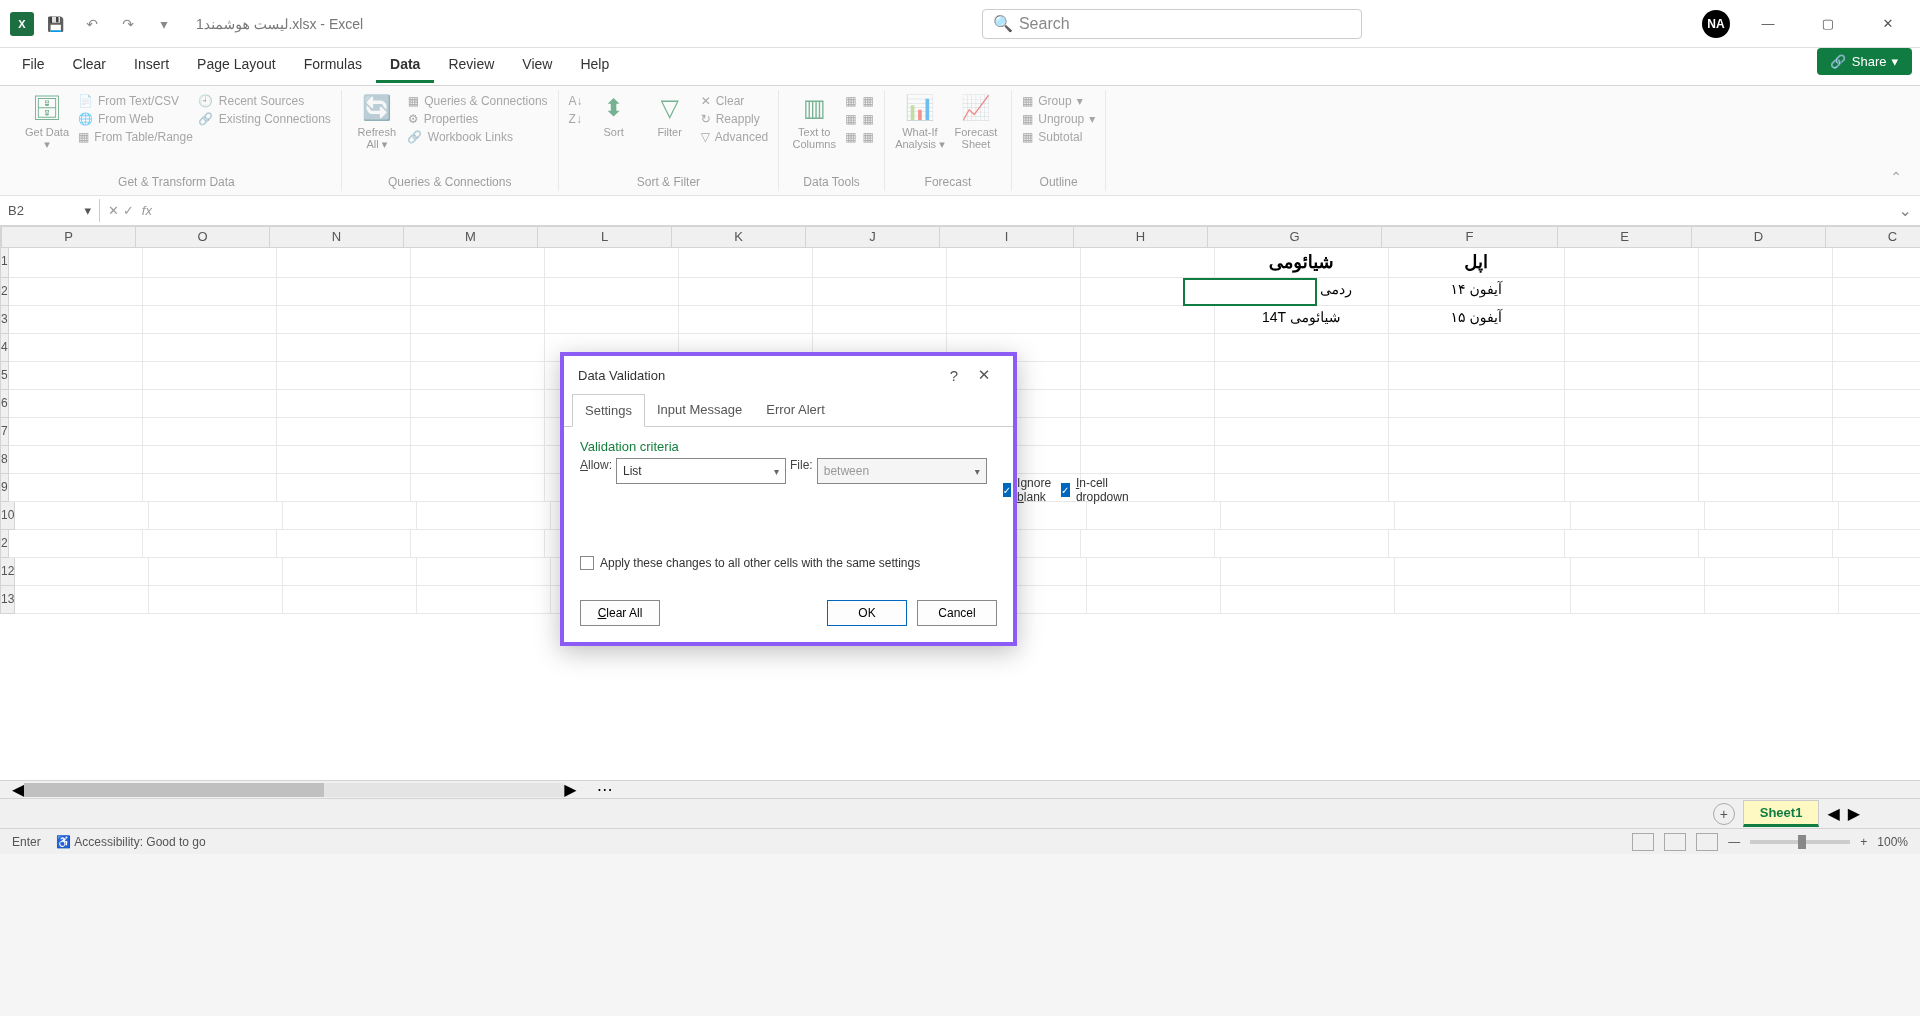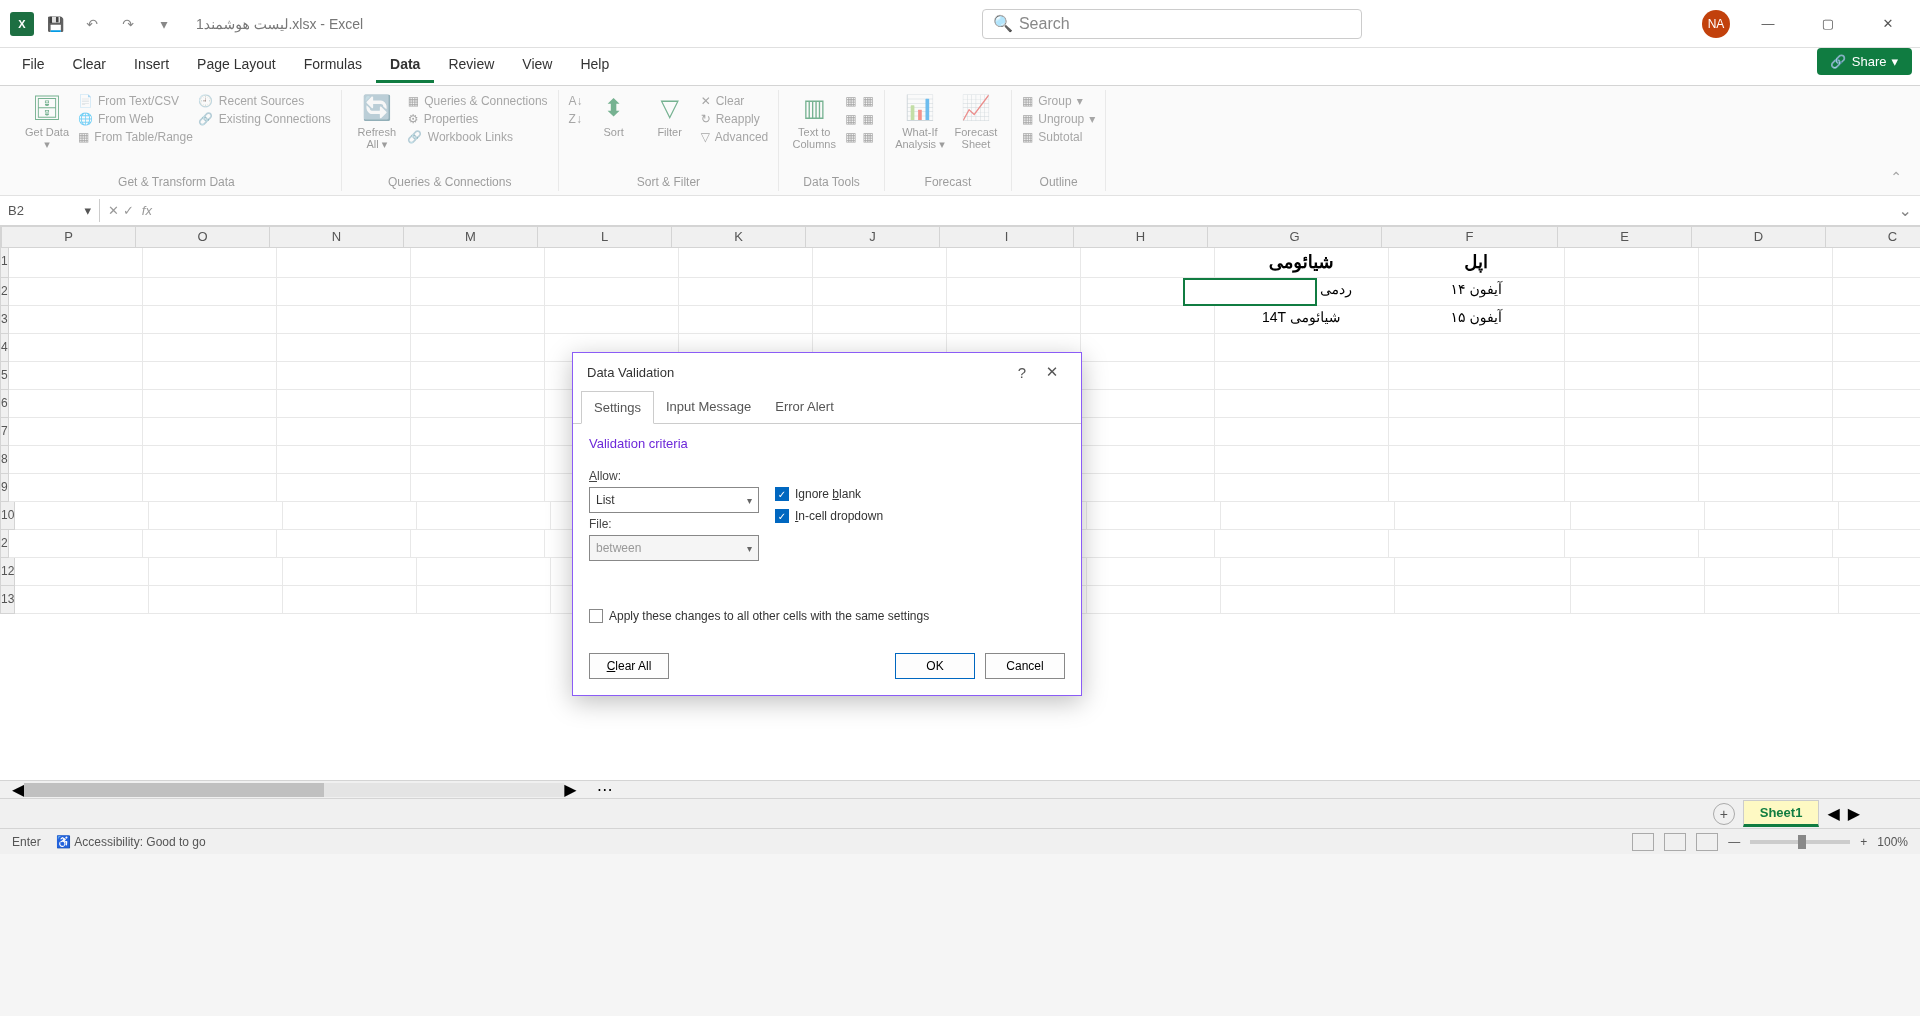--- a/index.html
+++ b/index.html
@@ -4,21 +4,21 @@
 <style>
 *{box-sizing:border-box;margin:0;padding:0;font-family:"Segoe UI",Tahoma,sans-serif}
 body{background:#f5f5f5;width:1920px;height:1016px;overflow:hidden;position:relative}
 .titlebar{height:48px;background:#fff;display:flex;align-items:center;padding:0 10px;border-bottom:1px solid #e0e0e0}
 .tb-left{display:flex;align-items:center;gap:8px;flex:1}
 .excel-icon{width:24px;height:24px;background:#1d6f42;color:#fff;display:flex;align-items:center;justify-content:center;font-size:11px;font-weight:bold;border-radius:3px}
 .qat-btn{width:28px;height:28px;color:#888;display:flex;align-items:center;justify-content:center;font-size:14px;cursor:default}
 .title-text{color:#777;font-size:14px;margin-left:10px}
 .search-box{width:380px;height:30px;border:1px solid #ccc;border-radius:4px;display:flex;align-items:center;padding:0 10px;color:#888;gap:6px;margin-right:340px}
 .tb-right{display:flex;align-items:center;gap:16px}
-.avatar{width:28px;height:28px;border-radius:50%;background:#c2410c;color:#fff;display:flex;align-items:center;justify-content:center;font-size:12px;font-weight:400}
+.avatar{width:28px;height:28px;border-radius:50%;background:#000000;color:#fff;display:flex;align-items:center;justify-content:center;font-size:12px;font-weight:700}
 .win-btn{width:44px;height:32px;color:#555;display:flex;align-items:center;justify-content:center;font-size:13px}
 .menubar{height:38px;background:#fff;display:flex;align-items:flex-start;padding:0 8px;border-bottom:1px solid #d4d4d4}
 .menu-item{padding:8px 14px;font-size:14px;color:#333;cursor:pointer}
 .menu-item.active{border-bottom:3px solid #107c41;font-weight:600}
 .share-btn{margin-left:auto;background:#107c41;color:#fff;padding:6px 14px;border-radius:4px;font-size:13px;display:flex;align-items:center;gap:5px;margin-bottom:4px}
 .ribbon{height:110px;background:#fff;border-bottom:1px solid #d4d4d4;display:flex;padding:4px 12px;opacity:0.55}
 .rgroup{display:flex;flex-direction:column;border-right:1px solid #e0e0e0;padding:0 10px;height:100%}
 .rgroup-body{flex:1;display:flex;gap:6px;align-items:flex-start;padding-top:4px}
 .rgroup-label{text-align:center;font-size:12px;color:#555;padding-bottom:2px}
 .big-btn{width:50px;text-align:center;font-size:11px;color:#555}
@@ -48,31 +48,31 @@
 .sheet-tab{background:#fef9c3;border:1px solid #ccc;border-bottom:3px solid #107c41;padding:4px 16px;font-size:13px;color:#107c41;font-weight:600}
 .add-sheet{width:22px;height:22px;border:1px solid #aaa;border-radius:50%;display:flex;align-items:center;justify-content:center;font-size:14px;color:#555}
 .statusbar{height:26px;background:#f0f0f0;border-top:1px solid #d4d4d4;display:flex;align-items:center;padding:0 12px;font-size:12px;color:#555;gap:16px}
 .statusbar .right{margin-left:auto;display:flex;align-items:center;gap:10px}
 .view-btn{width:22px;height:18px;border:1px solid #aaa}
 .zoom-slider{width:100px;height:4px;background:#ccc;position:relative}
 .zoom-slider::after{content:"";position:absolute;width:8px;height:14px;background:#888;top:-5px;left:48px}
 .hscroll{height:18px;background:#f0f0f0;border-top:1px solid #d4d4d4;display:flex;align-items:center;padding:0 12px}
 .hscroll-track{flex:0 0 540px;height:14px;background:#e4e4e4;position:relative}
 .hscroll-thumb{position:absolute;left:0;width:300px;height:14px;background:#c0c0c0}
-.dialog{position:absolute;left:572px;top:352px;width:510px;background:#fff;border:1px solid #8b5cf6;box-shadow:0 6px 24px rgba(0,0,0,0.25);font-size:13px}
+.dialog{position:absolute;left:560px;top:352px;width:457px;background:#fff;border:4px solid #8b5cf6;box-shadow:0 6px 24px rgba(0,0,0,0.25);font-size:13px}
 .dlg-title{height:38px;display:flex;align-items:center;padding:0 14px;font-size:13px;color:#333}
 .dlg-title .sp{flex:1}
 .dlg-title .ic{width:30px;text-align:center;color:#555;font-size:15px}
 .dlg-tabs{display:flex;border-bottom:1px solid #ccc;padding:0 8px}
 .dlg-tab{padding:8px 12px;font-size:13px;color:#555;cursor:pointer}
 .dlg-tab.active{border:1px solid #ccc;border-bottom:1px solid #fff;margin-bottom:-1px;background:#fff}
 .dlg-body{padding:12px 16px 16px}
-.section-title{font-size:13px;color:#6d28d9;margin-bottom:18px}
+.section-title{font-size:13px;color:#15803d;margin-bottom:4px}
 .field-row{display:flex;gap:16px;margin-bottom:8px;align-items:flex-start}
-.field-col{display:flex;flex-direction:column;gap:4px}
+.field-col{display:flex;flex-direction:row;gap:4px}
 .lbl{font-size:12px;color:#444}
 .lbl u{text-decoration:underline}
 .combo{width:170px;height:26px;border:1px solid #888;display:flex;align-items:center;padding:0 6px;font-size:12px;color:#333;justify-content:space-between;background:#fff}
 .combo.disabled{color:#999;background:#f5f5f5}
 .combo .arr{font-size:10px;color:#666}
 .chk{display:flex;align-items:center;gap:6px;font-size:12px;color:#333;margin-bottom:4px}
 .chk .box{width:14px;height:14px;background:#0067c0;color:#fff;font-size:10px;display:flex;align-items:center;justify-content:center}
 .chk .box.empty{background:#fff;border:1px solid #888}
 .source-wrap{position:relative;padding:10px 0;margin-top:2px}
 .source-ring{position:absolute;left:-10px;right:-10px;top:-2px;bottom:2px;border:5px solid #e1272d;border-radius:24px}

